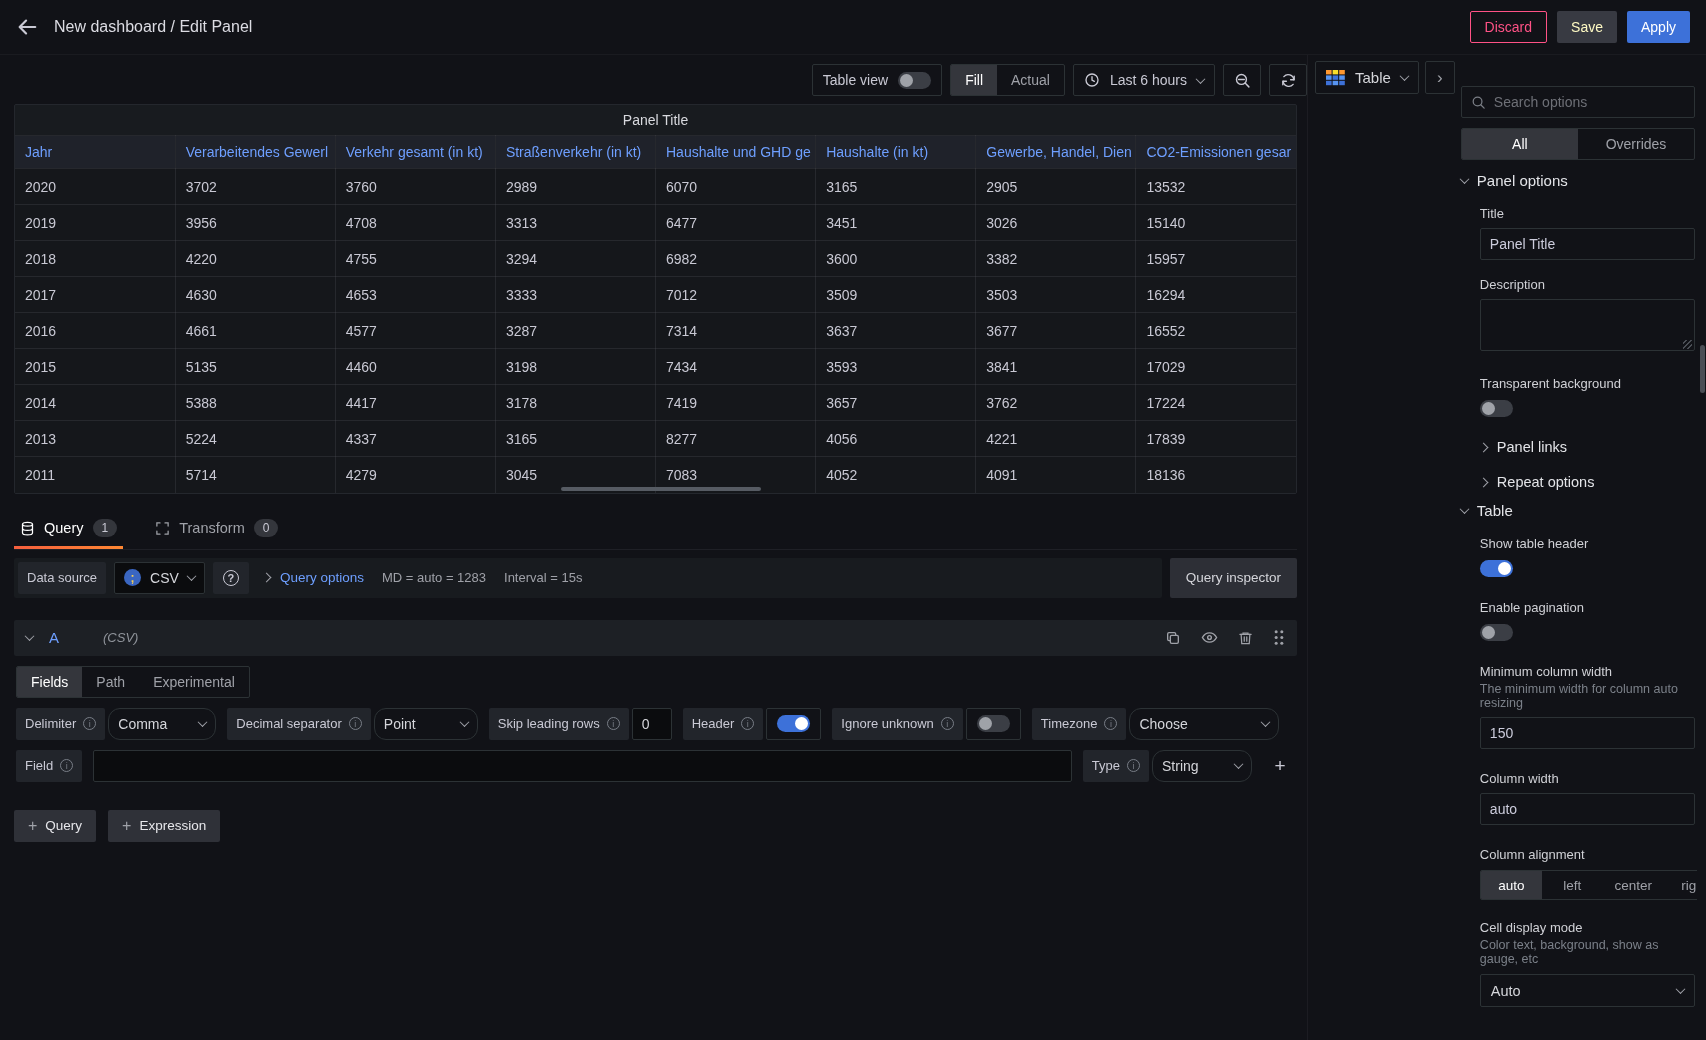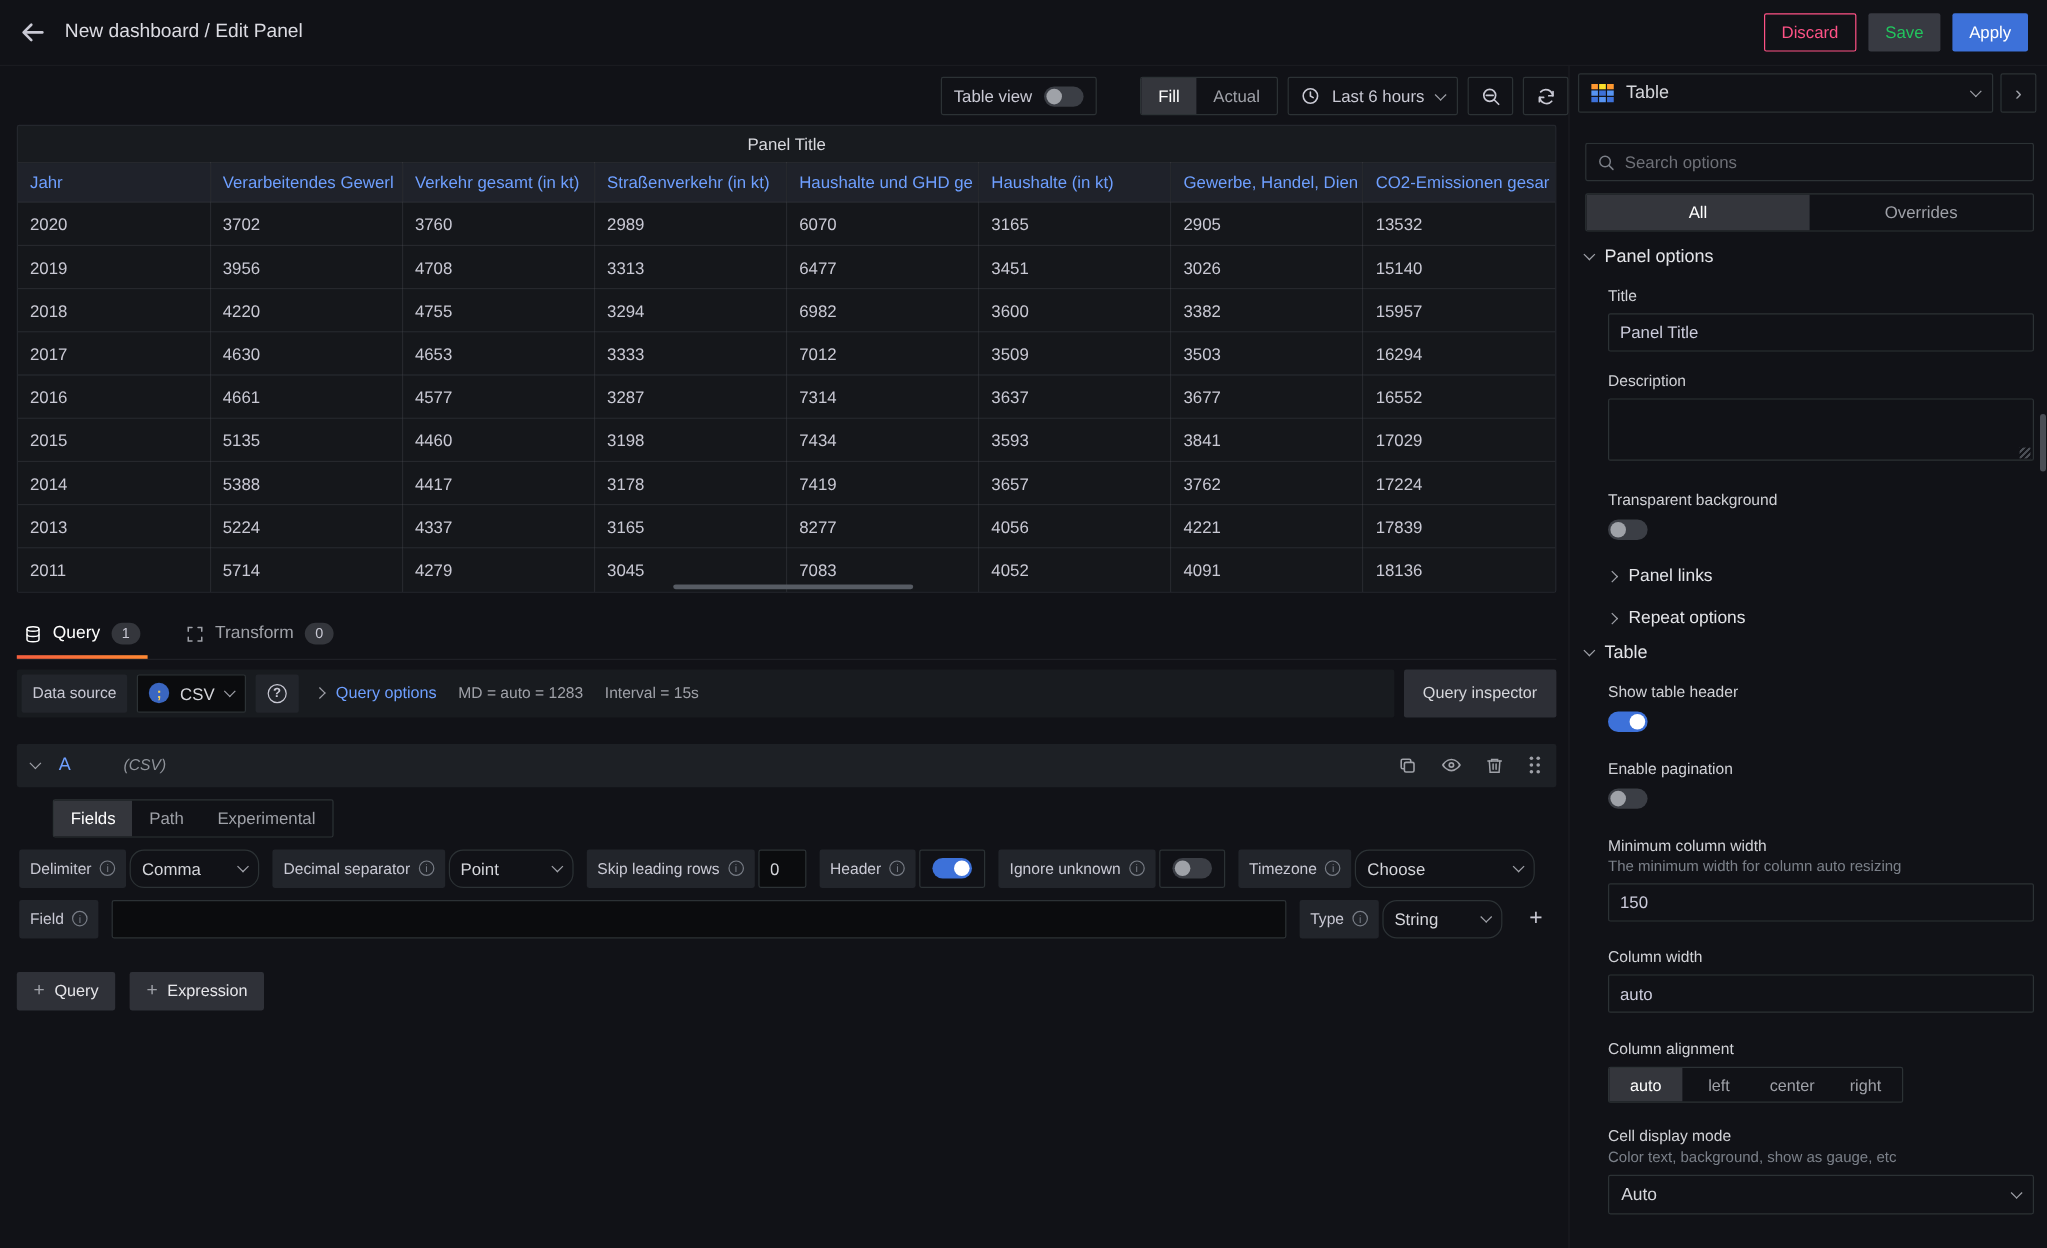--- a/index.html
+++ b/index.html
@@ -7,31 +7,31 @@
   body { background:#111217; color:#ccccdc; font-family:"Liberation Sans",sans-serif; font-size:14px; }
 
   
   .topbar { height:55px; display:flex; align-items:center; padding:0 16px; gap:16px;
             border-bottom:1px solid rgba(204,204,220,0.05); }
   .tb-title { font-size:16px; font-weight:500; color:#dcdce3; }
   .tb-actions { margin-left:auto; display:flex; gap:10px; }
   .btn { height:32px; border-radius:2px; font-size:14px; font-weight:500; display:flex;
          align-items:center; padding:0 14px; cursor:pointer; border:none; font-family:inherit; }
   .btn-discard { border:1px solid #ff5286; color:#ff5286; background:transparent; }
-  .btn-save { background:#383a42; color:#22c55e; }
+  .btn-save { background:#383a42; color:#fef9c3; }
   .btn-apply { background:#3d71d9; color:#ffffff; }
 
   .content { display:flex; height:985px; }
   .main { width:1307px; padding-left:14px; position:relative; }
 
   
   .panel-toolbar { height:44px; display:flex; align-items:center; justify-content:flex-end; gap:8px; padding-top:6px; }
   .tool-box { height:32px; border:1px solid #2c3235; border-radius:2px; display:flex; align-items:center;
               padding:0 10px; gap:10px; font-size:14px; font-weight:500; color:#c9c9d4; }
-  .seg-group { display:flex; height:32px; border:1px solid #2c3235; border-radius:2px; overflow:hidden;margin-left:28px; }
+  .seg-group { display:flex; height:32px; border:1px solid #2c3235; border-radius:2px; overflow:hidden; }
   .seg { padding:0 14px; display:flex; align-items:center; font-size:14px; font-weight:500; color:#9fa1a8; cursor:pointer; }
   .seg.active { background:#34363c; color:#ffffff; }
   .icon-btn { width:38px; height:32px; border:1px solid #2c3235; border-radius:2px; display:flex;
               align-items:center; justify-content:center; color:#9fa1a8; cursor:pointer; background:transparent; }
 
   
   .switch { width:33px; height:17px; border-radius:9px; background:#3b3e45; position:relative; cursor:pointer; flex:none; }
   .switch::after { content:""; position:absolute; width:13px; height:13px; border-radius:50%;
                    background:#9fa2a8; top:2px; left:2px; }
   .switch.on { background:#3d71d9; }
@@ -111,21 +111,21 @@
                  color:#d5d6db; font-size:14px; padding:0 9px; font-family:inherit; margin-right:11px; }
   .plus-btn { width:34px; height:32px; display:flex; align-items:center; justify-content:center;
               color:#c9c9d4; font-size:19px; cursor:pointer; background:transparent; border:none; font-family:inherit; }
   .bottom-buttons { margin-top:28px; display:flex; gap:12px; }
   .btn-gray { background:#2f3138; color:#e6e6ea; height:32px; border-radius:2px; font-size:13.5px; font-weight:500;
               display:flex; align-items:center; gap:8px; padding:0 14px; cursor:pointer; border:none; font-family:inherit; }
   .btn-gray .plus-g { color:#9fa1a8; font-size:16px; }
 
   
   .sidebar { width:399px; border-left:1px solid rgba(204,204,220,0.06); padding:6px 9px 0 7px;
-             display:flex; flex-direction:column; position:relative; }
+             display:flex; flex-direction:row; position:relative; }
   .viz-row { display:flex; gap:6px; }
   .viz-select { flex:1; height:33px; border:1px solid #2c3235; border-radius:2px; display:flex; align-items:center;
                 gap:10px; padding:0 10px; font-size:15px; color:#d5d6db; cursor:pointer; }
   .viz-select .chev-d { margin-left:auto; color:#9fa1a8; }
   .viz-next { width:30px; height:33px; border:1px solid #2c3235; border-radius:2px; display:flex; align-items:center;
               justify-content:center; color:#9fa1a8; font-size:17px; cursor:pointer; background:transparent; }
   .sb-scroll { margin-top:25px; padding:0 2px 0 6px; flex:1; overflow:hidden; }
   .search-wrap { height:32px; border:1px solid #2c3235; border-radius:2px; display:flex; align-items:center;
                  padding:0 9px; gap:8px; color:#7b7f87; }
   .search-wrap input { background:transparent; border:none; outline:none; color:#ccccdc; font-size:14px;

